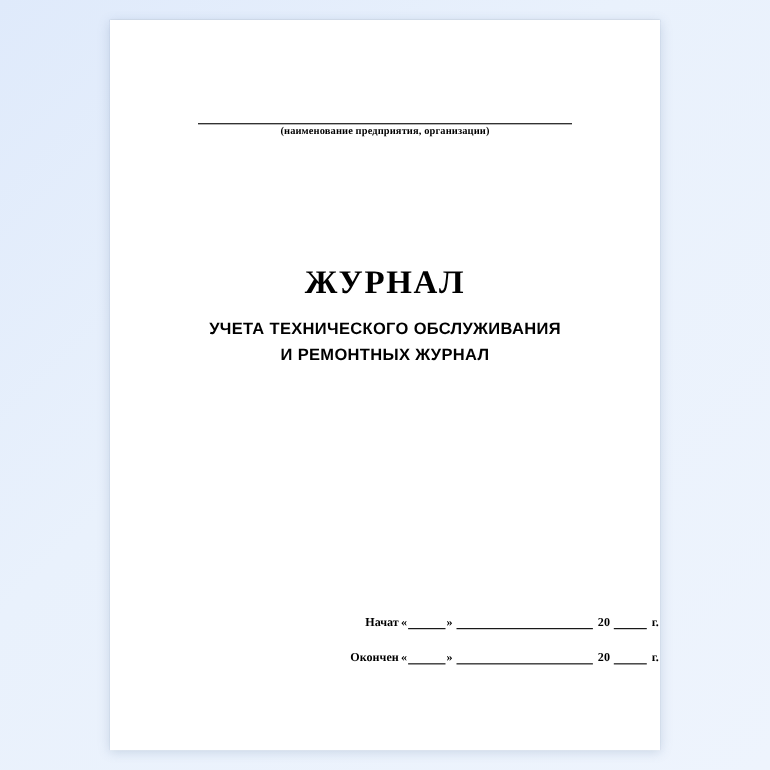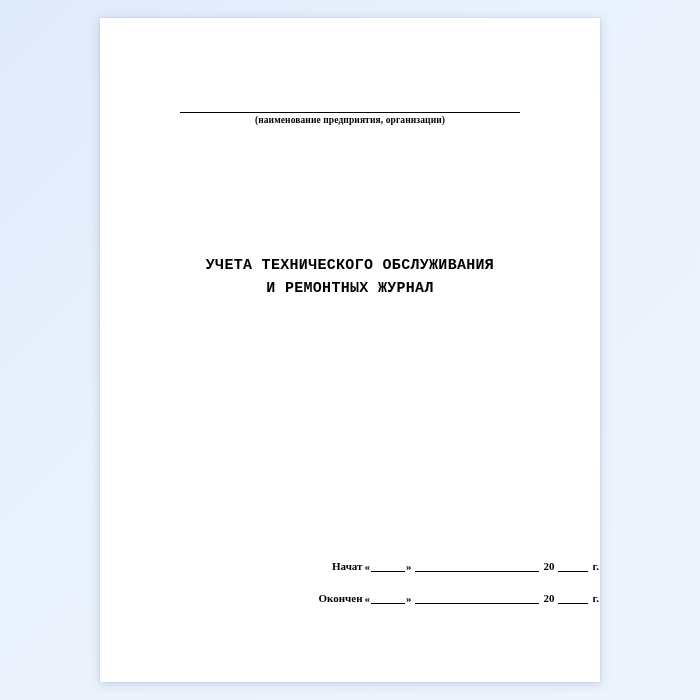--- a/index.html
+++ b/index.html
@@ -56,21 +56,21 @@
     text-align: center;
     color: #000;
   }
   .doc-title {
     font-family: "Liberation Serif", serif;
     font-size: 30px;
     font-weight: bold;
     letter-spacing: 1.5px;
   }
   .doc-subtitle {
-    font-family: Liberation Mono, monospace;
+    font-family: Liberation Sans, sans-serif;
     font-size: 15px;
     font-weight: bold;
     letter-spacing: 0.3px;
     line-height: 1.55;
     margin-top: 14px;
   }
   .footer-block {
     position: absolute;
     left: 0;
     top: 522px;
@@ -119,20 +119,21 @@
 <div id="page-root">
 
   <div class="cover-sheet">
 
     <div class="org-block">
       <div class="org-rule"></div>
       <div class="org-caption">(наименование предприятия, организации)</div>
     </div>
 
     <div class="title-block">
+      <div class="doc-title">ЖУРНАЛ</div>
       <div class="doc-subtitle">
         <div>УЧЕТА ТЕХНИЧЕСКОГО ОБСЛУЖИВАНИЯ</div>
         <div>И РЕМОНТНЫХ ЖУРНАЛ</div>
       </div>
     </div>
 
     <div class="footer-block">
 
       <div class="footer-line">
         <span class="fl-label">Начат</span>

